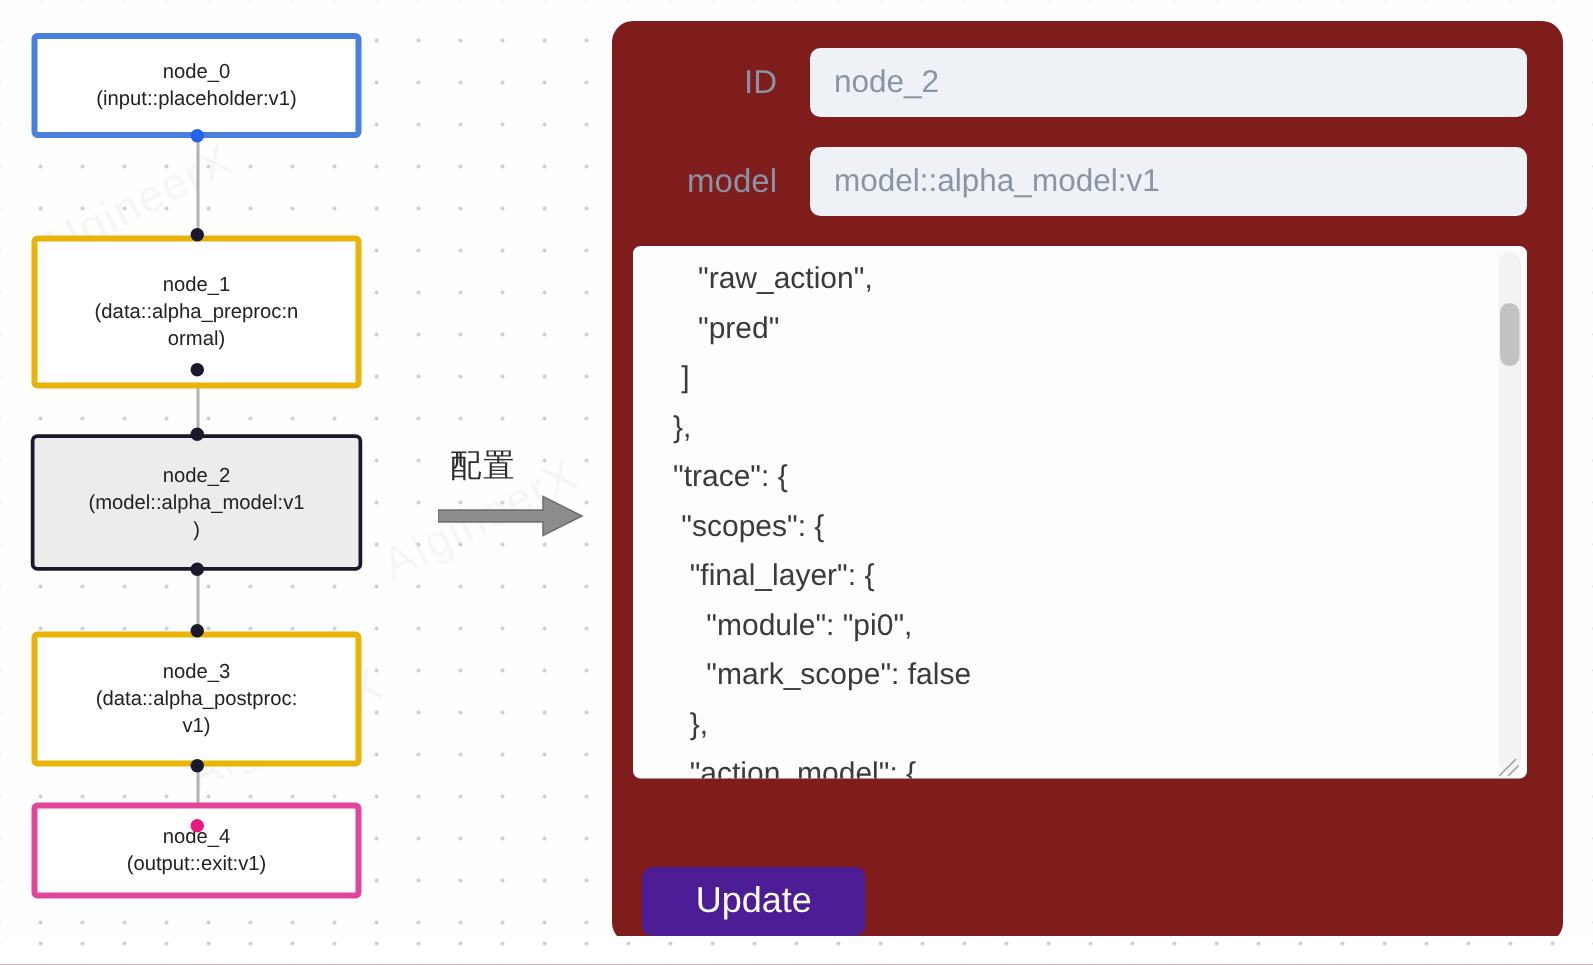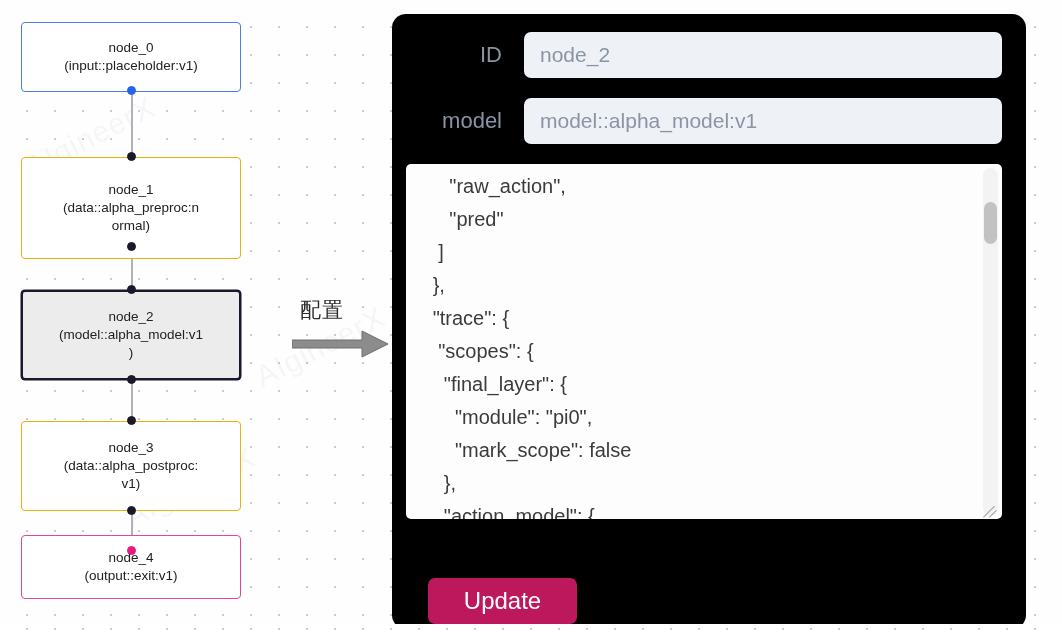--- a/index.html
+++ b/index.html
@@ -70,21 +70,21 @@
     width: 2px;
     background: #b1b1b7;
   }
 
   .node {
     position: absolute;
     left: 21px;
     width: 220px;
     box-sizing: border-box;
     background: #ffffff;
-    border: 1px solid #eab308;
+    border: 4px solid #eab308;
     border-radius: 4px;
     display: flex;
     align-items: center;
     justify-content: center;
     text-align: center;
     color: #222222;
     font-size: 13.5px;
     line-height: 18px;
     padding: 4px 8px;
   }
@@ -132,25 +132,25 @@
   }
   .arrow-svg {
     position: absolute;
     left: 0;
     top: 33px;
   }
 
   
   .panel {
     position: absolute;
-    left: 392px;
+    left: 408px;
     top: 14px;
     width: 634px;
     height: 615px;
-    background: #000000;
+    background: #7f1d1d;
     border-radius: 14px;
     box-sizing: border-box;
     padding: 18px 14px 0 14px;
     overflow: hidden;
   }
 
   .field-row {
     display: flex;
     align-items: center;
     margin-bottom: 20px;
@@ -244,21 +244,21 @@
   }
   .resize-grip i:nth-child(1) { width: 16px; left: 1px;  top: 17px; }
   .resize-grip i:nth-child(2) { width: 10px; left: 7px;  top: 17px; }
 
   .update-btn {
     position: absolute;
     left: 428px;
     top: 578px;
     min-width: 149px;
     height: 46px;
-    background: #be185d;
+    background: #4c1d95;
     color: #ffffff;
     border: none;
     border-radius: 7px;
     font-size: 24px;
     font-family: "Liberation Sans", sans-serif;
     padding: 0 18px;
     cursor: pointer;
     text-align: center;
     line-height: 46px;
     box-sizing: border-box;

